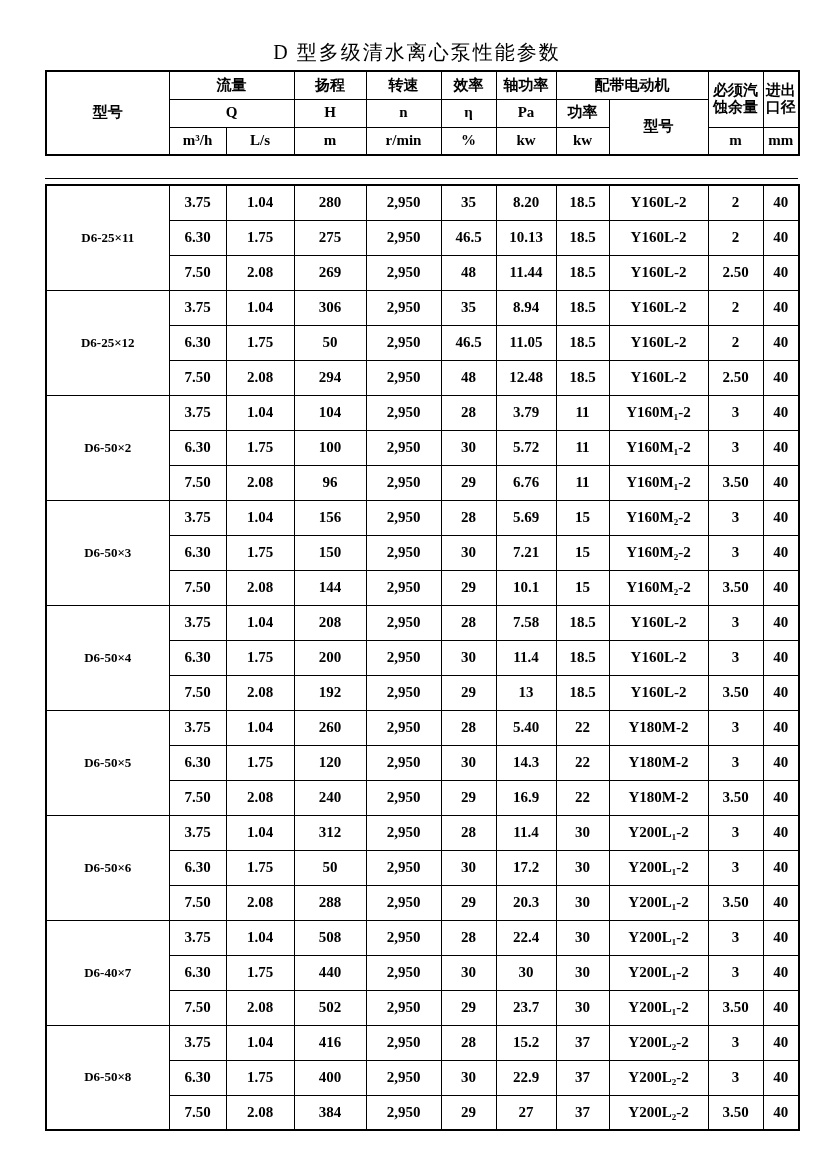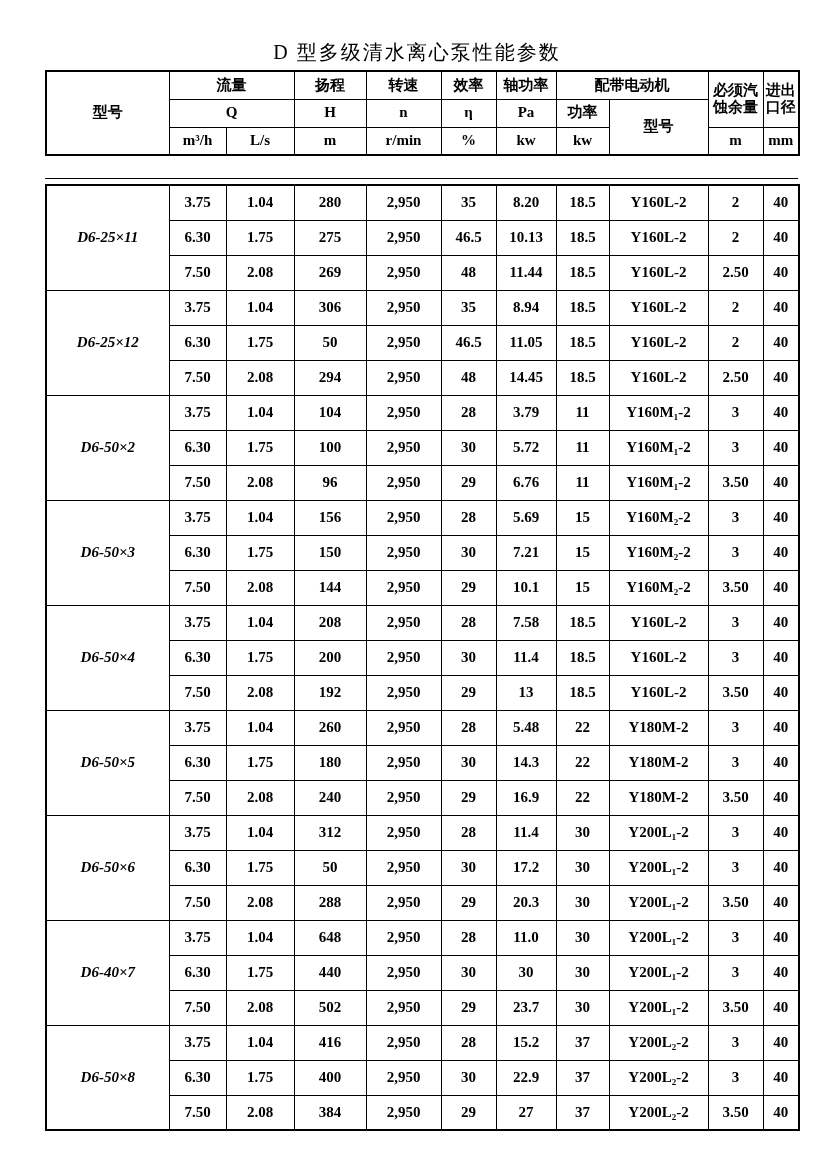--- a/index.html
+++ b/index.html
@@ -40,21 +40,21 @@
     position: absolute; left: 45px; top: 184px; width: 753px;
     border: 2px solid #000;
   }
   .data-table tr { height: 35px; }
   .data-table td {
     border: 1px solid #000;
     font-size: 15px; font-weight: bold;
     text-align: center; vertical-align: middle;
     padding: 0; white-space: nowrap; overflow: hidden;
   }
-  .data-table td.model-cell { font-size: 15px; font-style: italic; }
+  .data-table td.model-cell { font-size: 13px; }
 </style>
 </head>
 <body>
 
 <div class="page">
 
   <div class="doc-title">D 型多级清水离心泵性能参数</div>
 
   <table class="hdr-table">
     <colgroup>
@@ -189,21 +189,21 @@
           <td>Y160L-2</td>
           <td>2</td>
           <td>40</td>
         </tr>
         <tr>
           <td>7.50</td>
           <td>2.08</td>
           <td>294</td>
           <td>2,950</td>
           <td>48</td>
-          <td>14.45</td>
+          <td>12.48</td>
           <td>18.5</td>
           <td>Y160L-2</td>
           <td>2.50</td>
           <td>40</td>
         </tr>
         <tr>
           <td rowspan="3" class="model-cell">D6-50×2</td>
           <td>3.75</td>
           <td>1.04</td>
           <td>104</td>
@@ -313,30 +313,30 @@
           <td>3.50</td>
           <td>40</td>
         </tr>
         <tr>
           <td rowspan="3" class="model-cell">D6-50×5</td>
           <td>3.75</td>
           <td>1.04</td>
           <td>260</td>
           <td>2,950</td>
           <td>28</td>
-          <td>5.48</td>
+          <td>5.40</td>
           <td>22</td>
           <td>Y180M-2</td>
           <td>3</td>
           <td>40</td>
         </tr>
         <tr>
           <td>6.30</td>
           <td>1.75</td>
-          <td>180</td>
+          <td>120</td>
           <td>2,950</td>
           <td>30</td>
           <td>14.3</td>
           <td>22</td>
           <td>Y180M-2</td>
           <td>3</td>
           <td>40</td>
         </tr>
         <tr>
           <td>7.50</td>
@@ -384,24 +384,24 @@
           <td>20.3</td>
           <td>30</td>
           <td>Y200L₁-2</td>
           <td>3.50</td>
           <td>40</td>
         </tr>
         <tr>
           <td rowspan="3" class="model-cell">D6-40×7</td>
           <td>3.75</td>
           <td>1.04</td>
-          <td>648</td>
-          <td>2,950</td>
-          <td>28</td>
-          <td>11.0</td>
+          <td>508</td>
+          <td>2,950</td>
+          <td>28</td>
+          <td>22.4</td>
           <td>30</td>
           <td>Y200L₁-2</td>
           <td>3</td>
           <td>40</td>
         </tr>
         <tr>
           <td>6.30</td>
           <td>1.75</td>
           <td>440</td>
           <td>2,950</td>

